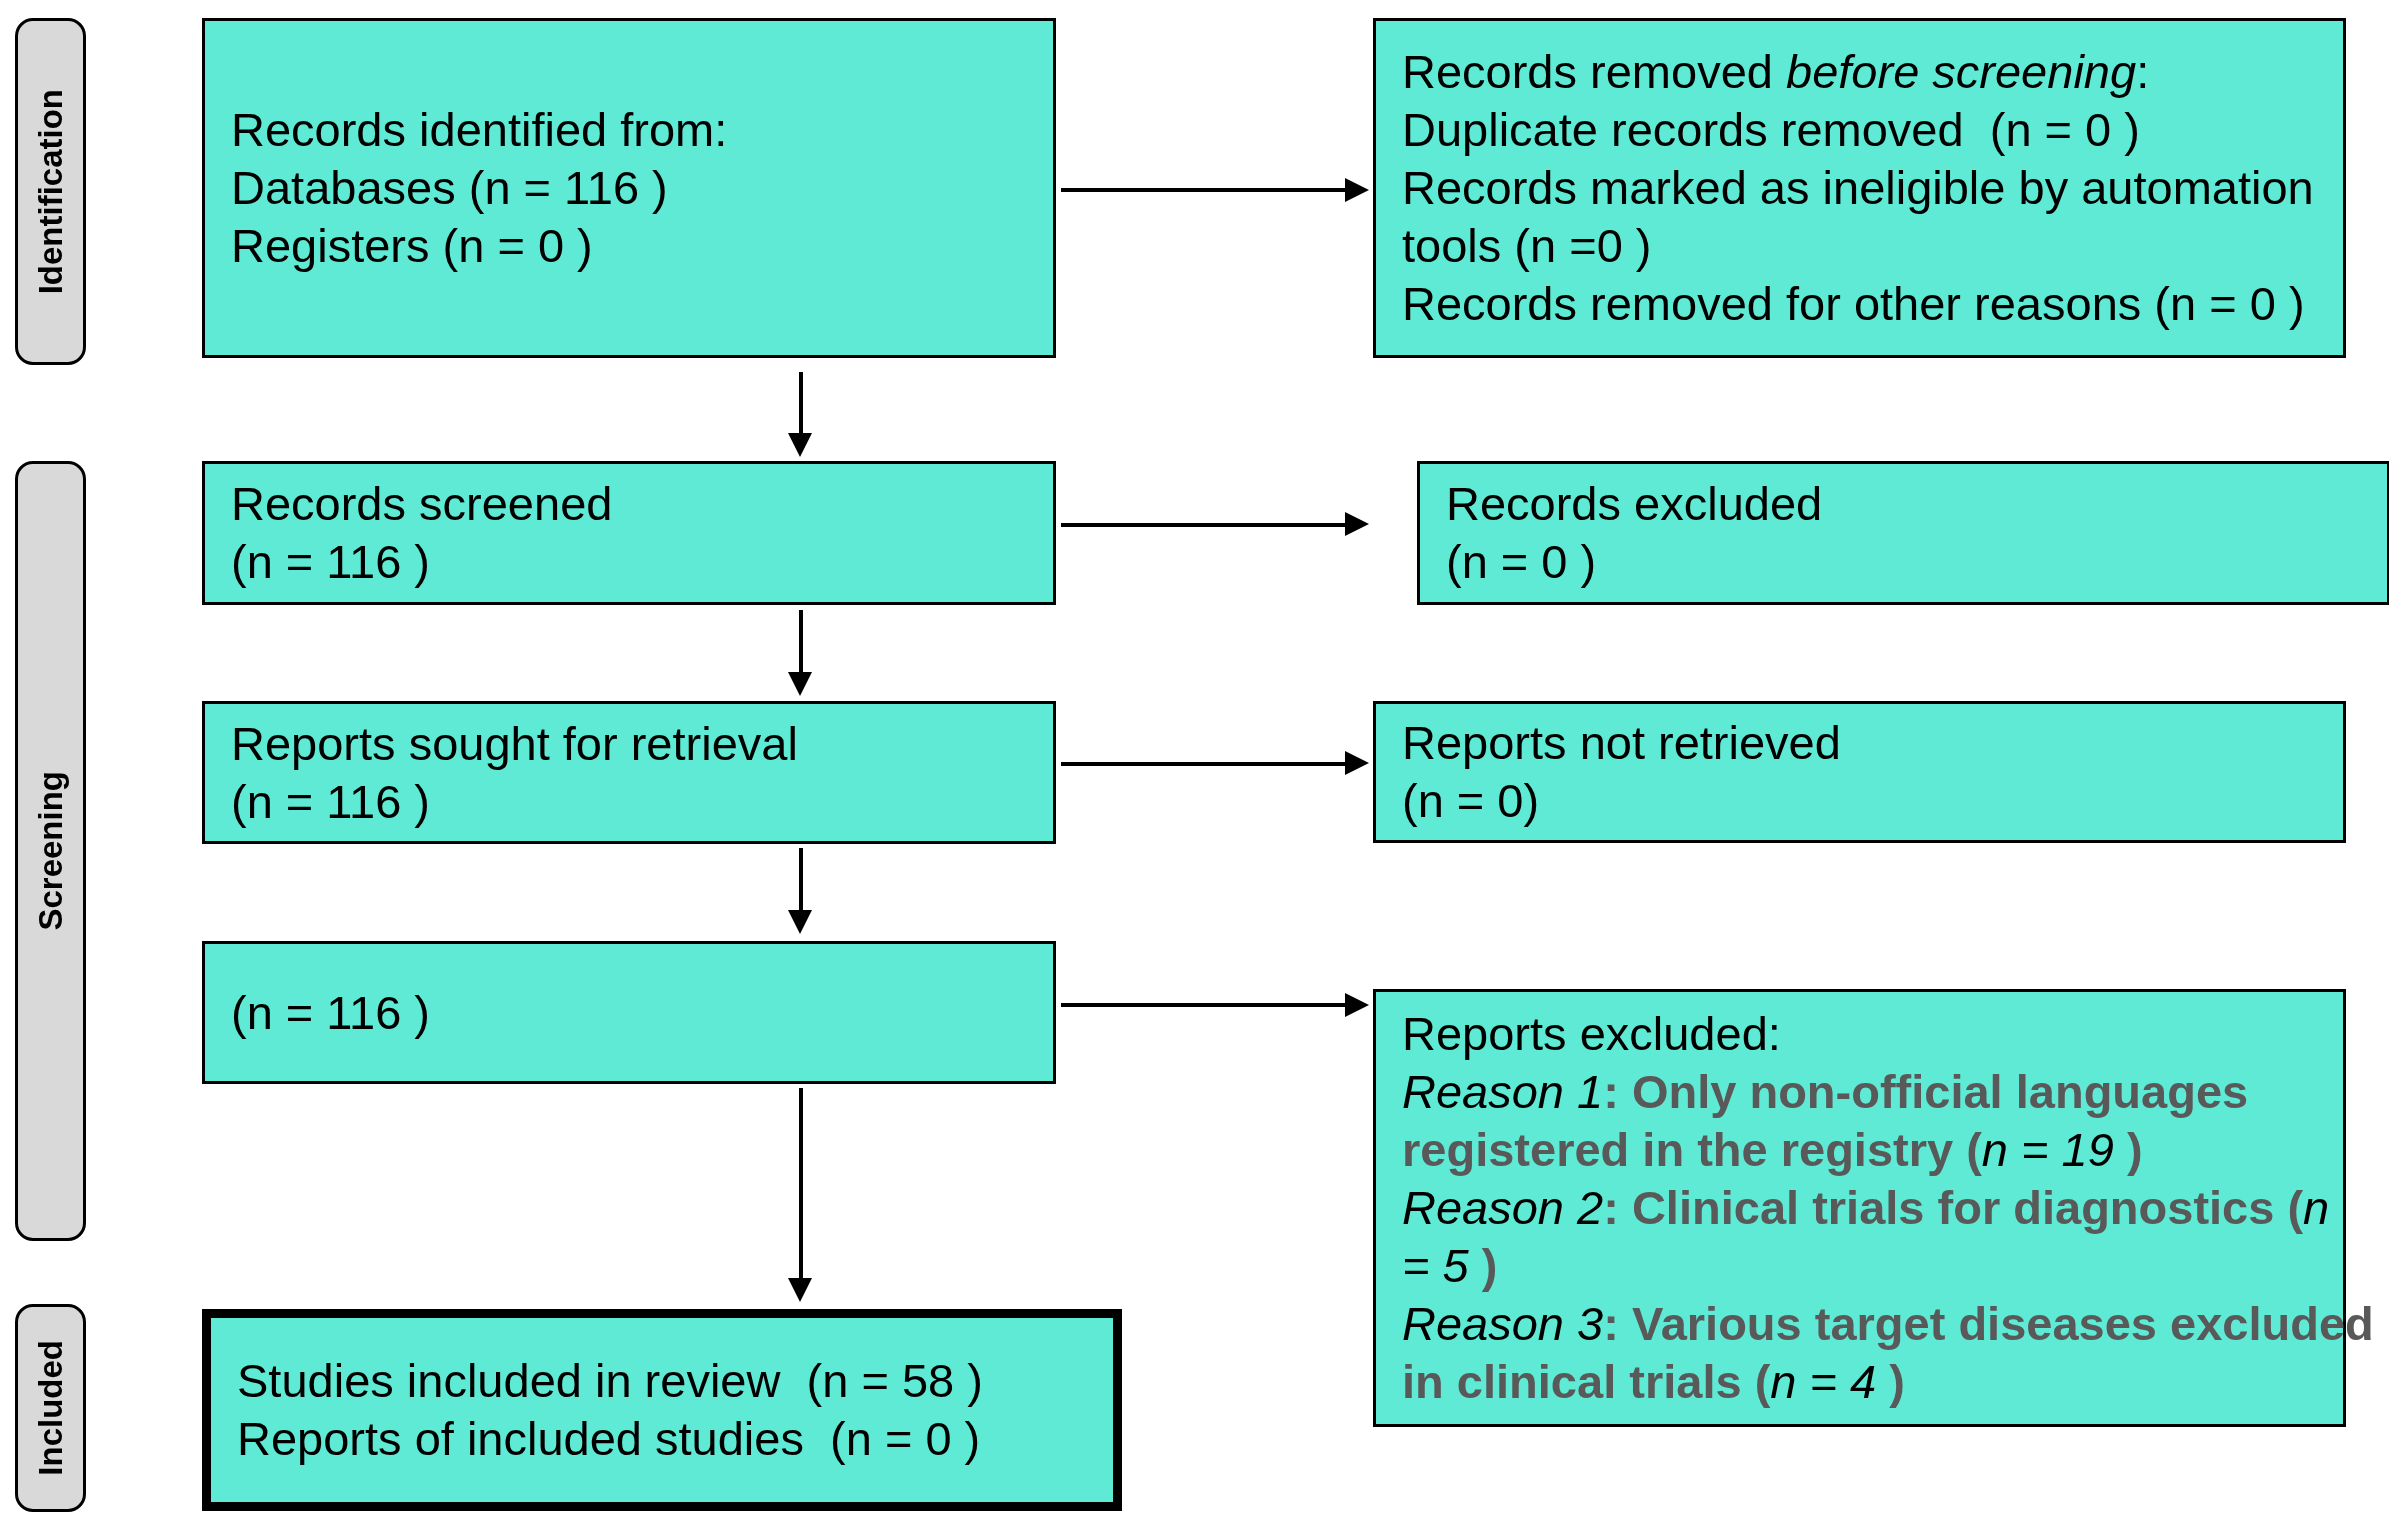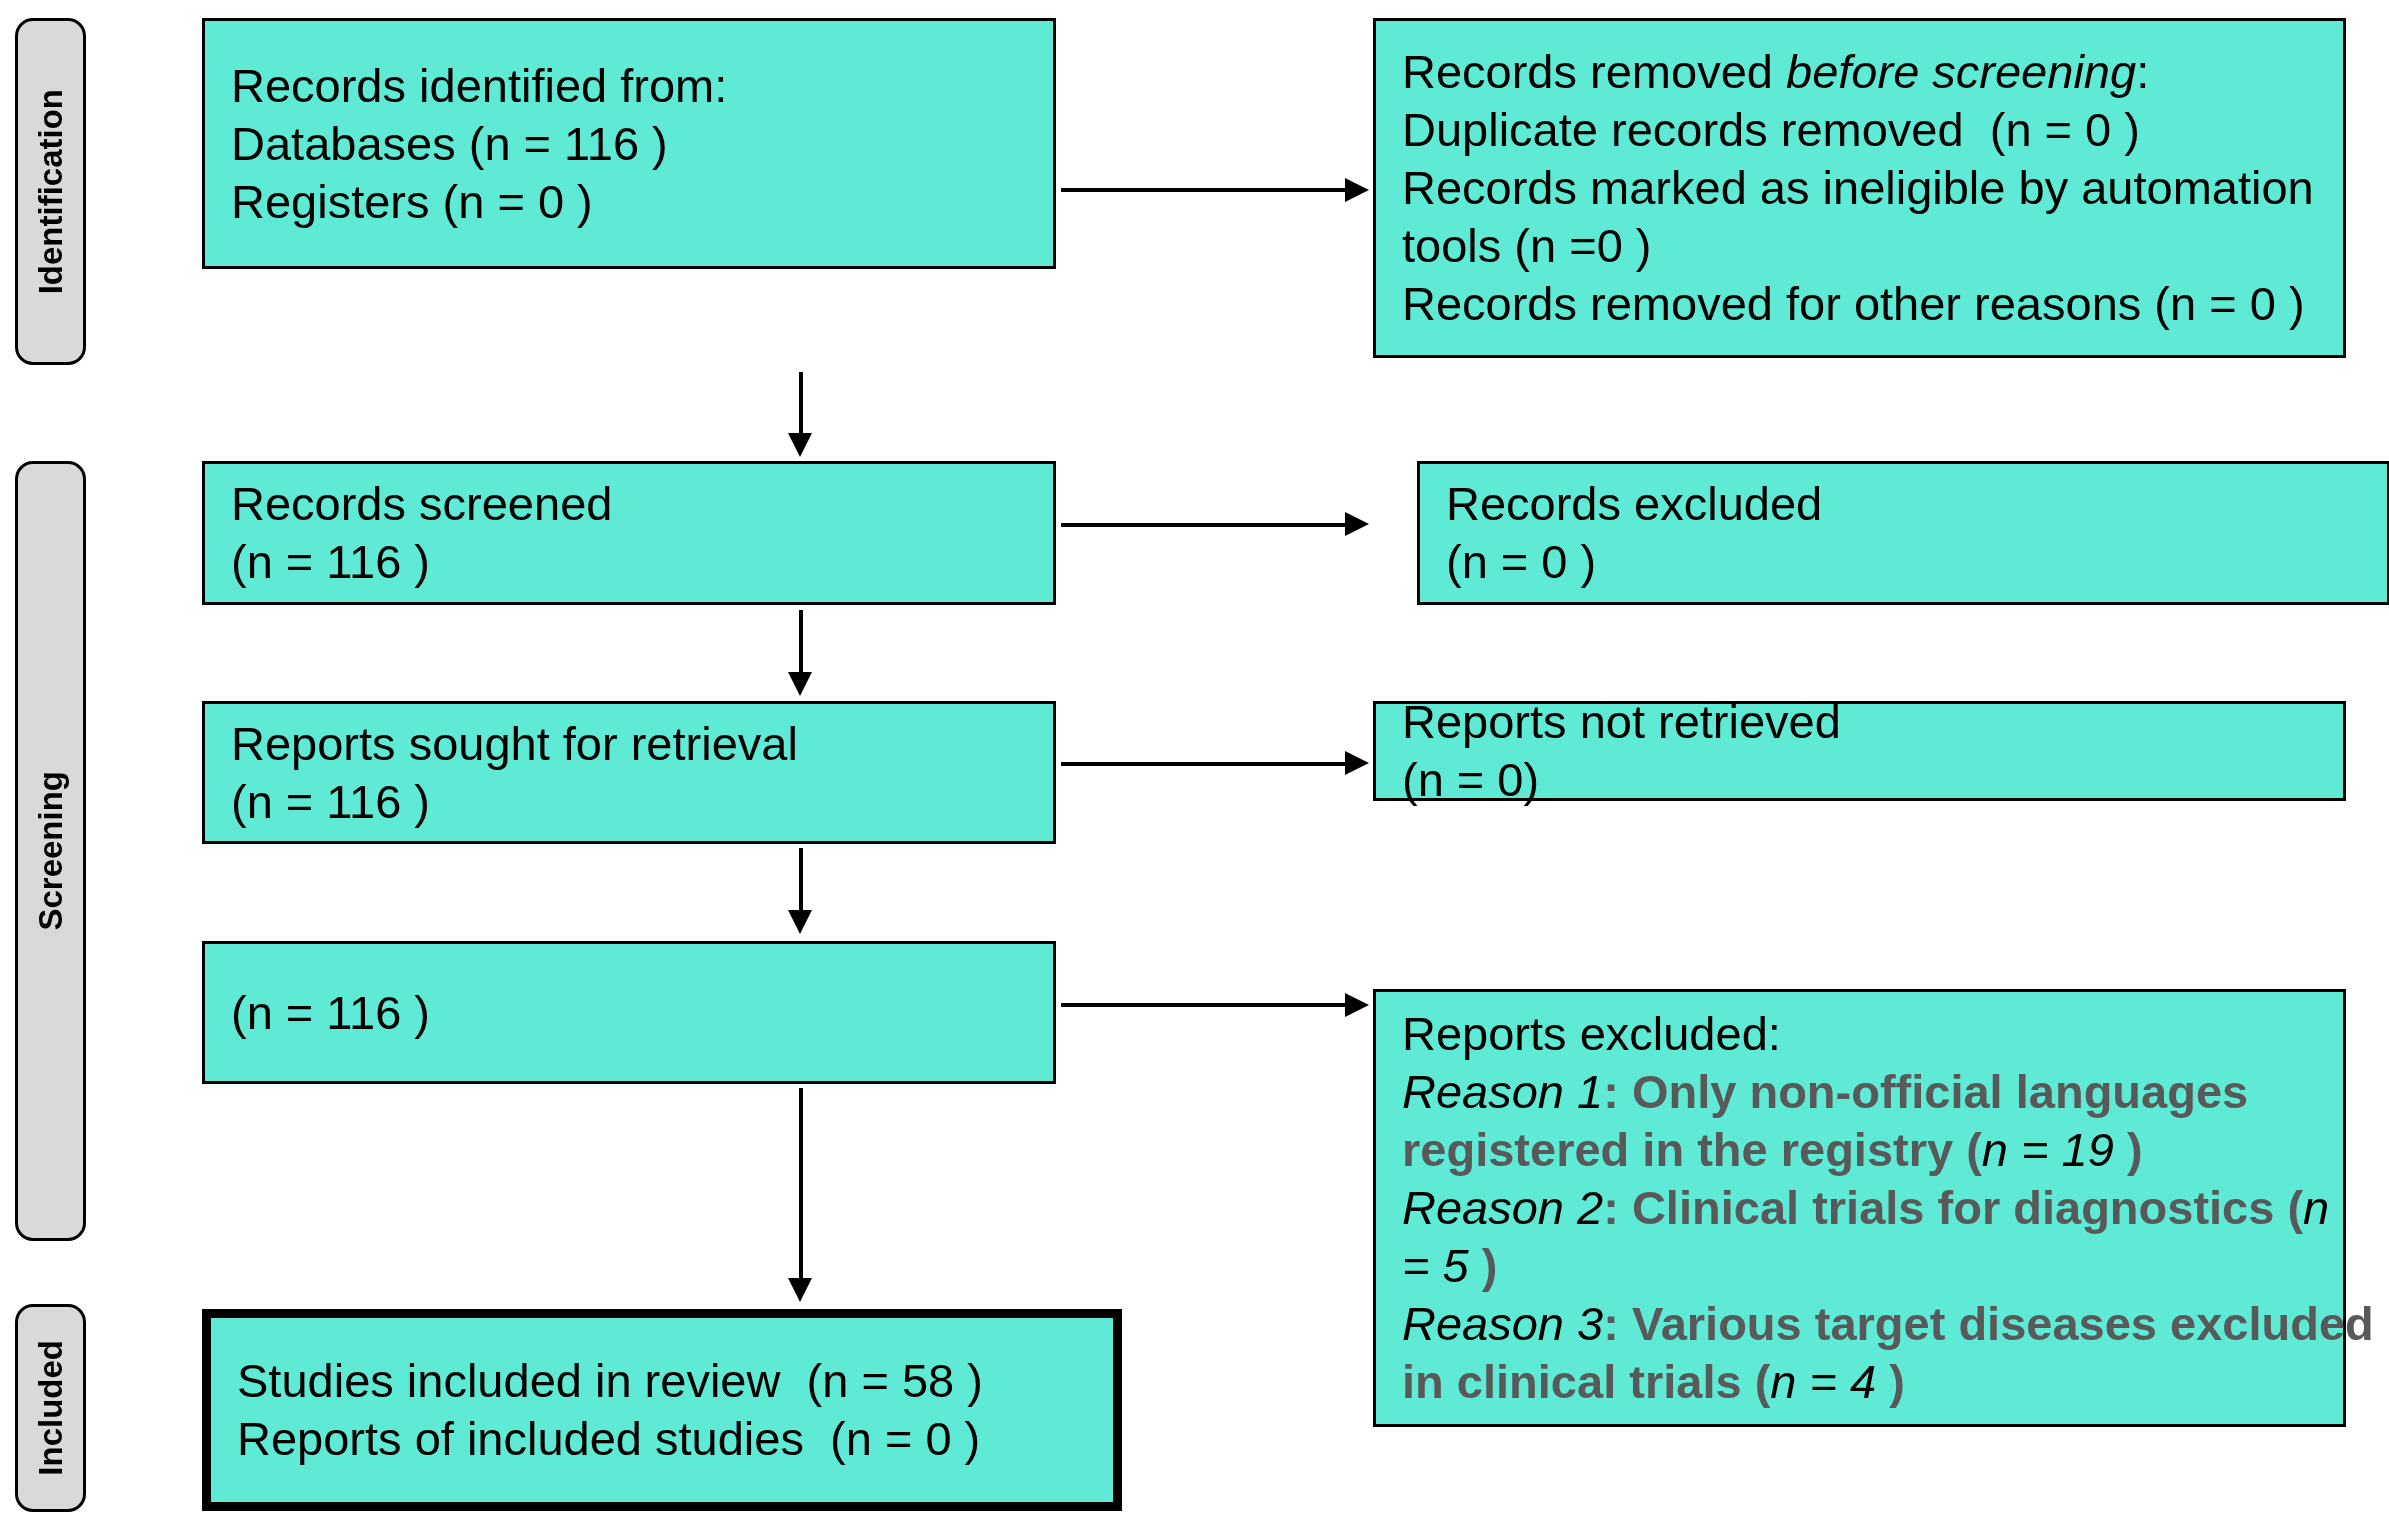--- a/index.html
+++ b/index.html
@@ -79,21 +79,21 @@
   <div class="stage" style="left:15px; top:18px; height:347px;">
     <div class="stage-label">Identification</div>
   </div>
   <div class="stage" style="left:15px; top:461px; height:780px;">
     <div class="stage-label">Screening</div>
   </div>
   <div class="stage" style="left:15px; top:1304px; height:208px;">
     <div class="stage-label">Included</div>
   </div>
 
-  <div class="box" style="left:202px; top:18px; width:854px; height:251px;">
+  <div class="box" style="left:202px; top:18px; width:854px; height:340px;">
     <div class="line">Records identified from:</div>
     <div class="line">Databases (n = 116 )</div>
     <div class="line">Registers (n = 0 )</div>
   </div>
 
   <div class="box" style="left:1373px; top:18px; width:973px; height:340px;">
     <div class="line"><span>Records removed </span><em class="it">before screening</em><span>:</span></div>
     <div class="line">Duplicate records removed  (n = 0 )</div>
     <div class="line">Records marked as ineligible by automation</div>
     <div class="line">tools (n =0 )</div>
@@ -108,21 +108,21 @@
   <div class="box" style="left:1373px; top:461px; width:973px; height:144px;margin-left:44px;">
     <div class="line">Records excluded</div>
     <div class="line">(n = 0 )</div>
   </div>
 
   <div class="box" style="left:202px; top:701px; width:854px; height:143px;">
     <div class="line">Reports sought for retrieval</div>
     <div class="line">(n = 116 )</div>
   </div>
 
-  <div class="box" style="left:1373px; top:701px; width:973px; height:100px;">
+  <div class="box" style="left:1373px; top:701px; width:973px; height:142px;">
     <div class="line">Reports not retrieved</div>
     <div class="line">(n = 0)</div>
   </div>
 
   <div class="box" style="left:202px; top:941px; width:854px; height:143px;">
     <div class="line">(n = 116 )</div>
   </div>
 
   <div class="box" style="left:1373px; top:941px; width:973px; height:438px;margin-top:48px;">
     <div class="line">Reports excluded:</div>

